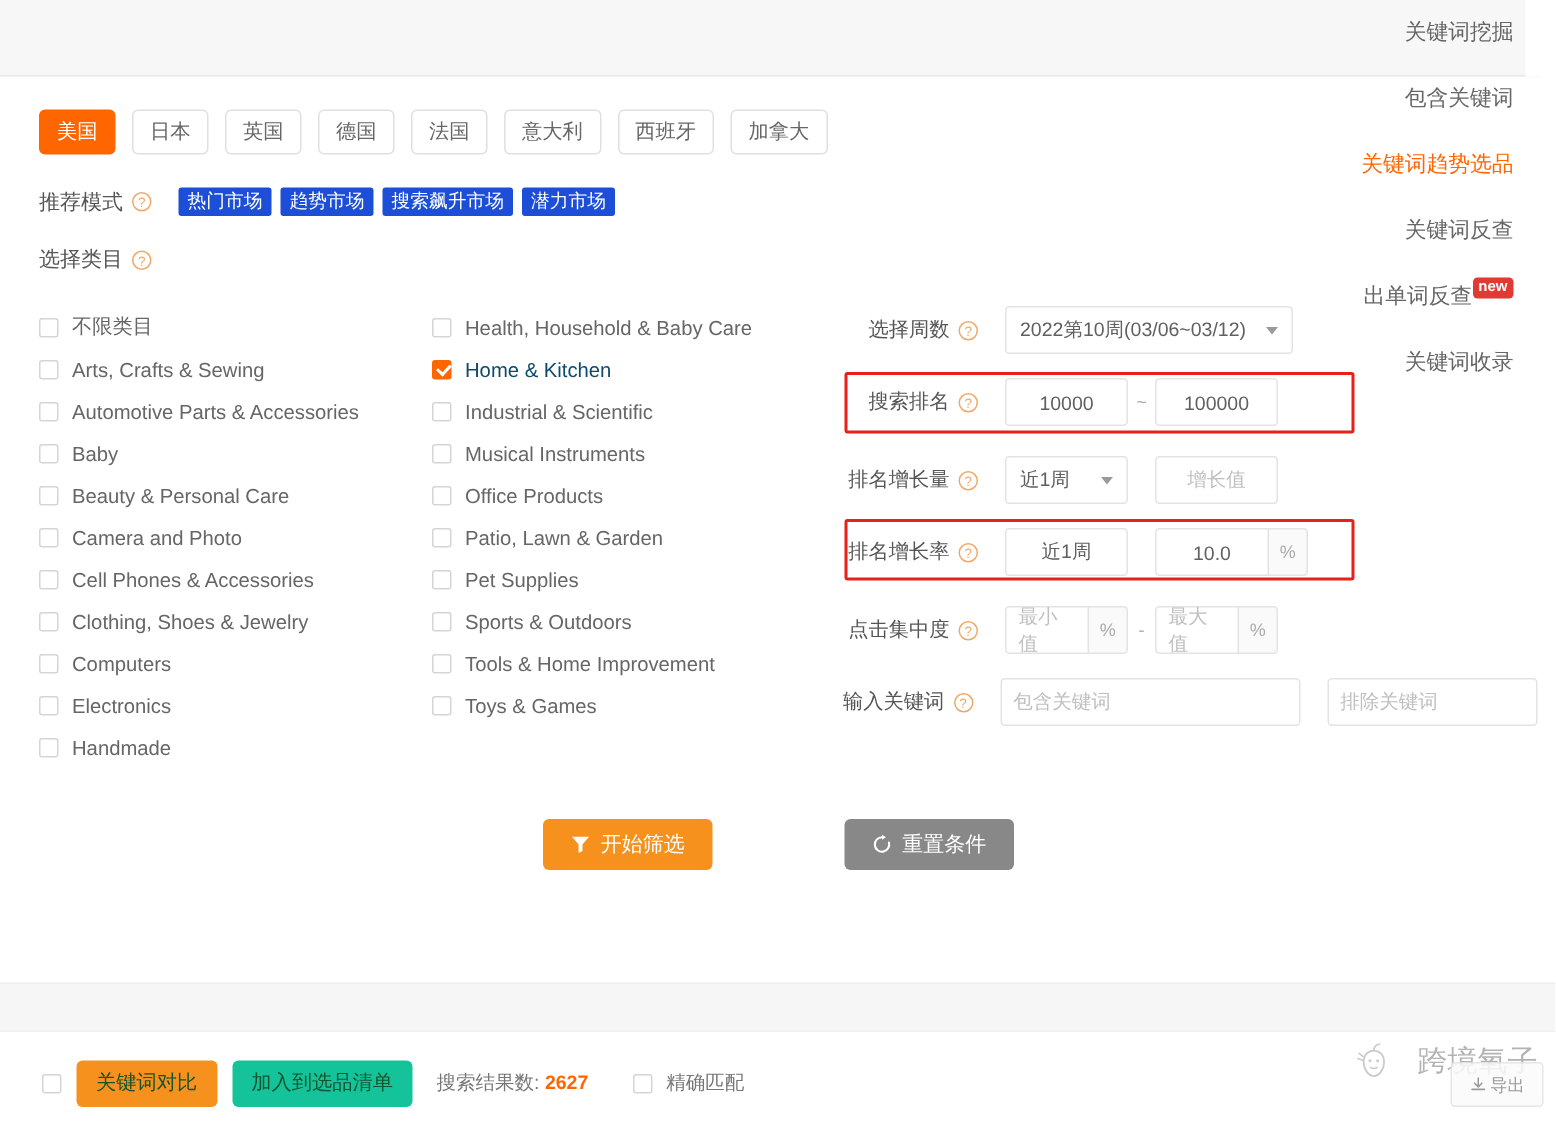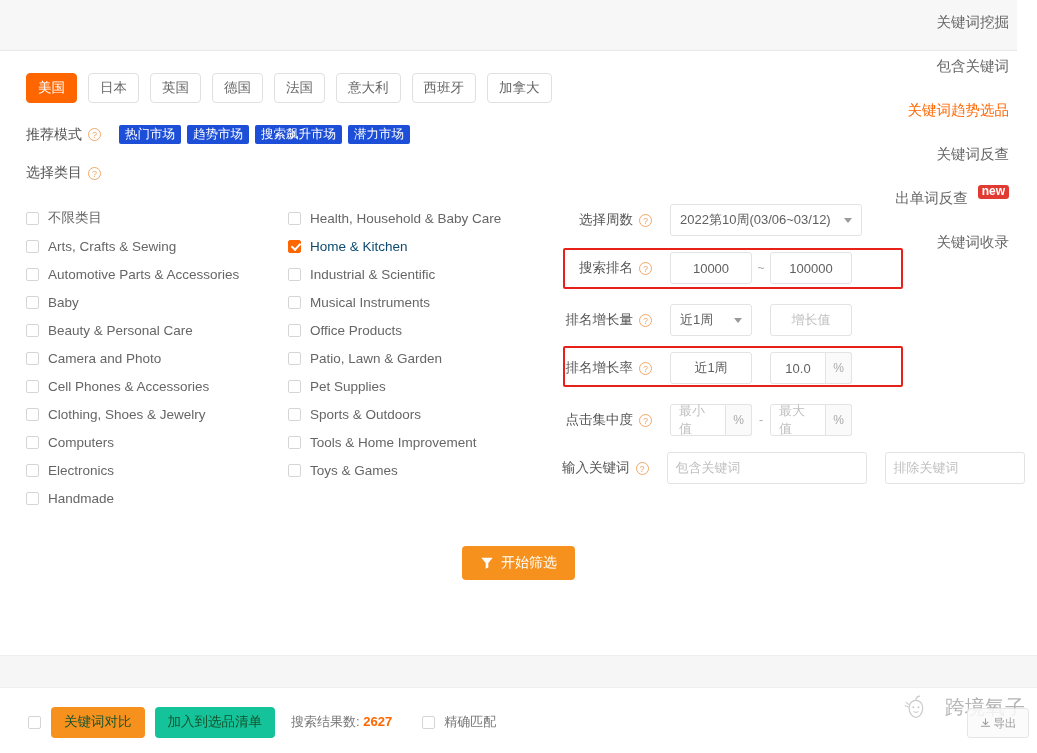--- a/index.html
+++ b/index.html
@@ -34,24 +34,24 @@
     display: flex; align-items: center;
   }
   .tab.active {
     background: #ffffff;
     color: #f60;
     border-radius: 6px 6px 0 0;
     font-weight: normal;
   }
   .tab .newbadge {
     display: inline-block;
-    margin-left: 10px;
+    margin-left: 0;
     background: #e03a32;
     color: #fff;
-    font-size: 12px;
+    font-size: 10px;
     line-height: 13px;
     height: 14px;
     padding: 0 4px;
     border-radius: 3px;
     font-weight: bold;
     position: relative;
     top: -6px;
   }
   .tabbar-right-edge {
     position: absolute; top: 0; right: 0; width: 10px; height: 51px;
@@ -403,21 +403,21 @@
         <div class="frow" style="margin-bottom:20px;">
           <div class="flabel">
             <span>排名增长率</span>
             <span class="help">?</span>
           </div>
           <div class="fctrl">
             <div class="sel" style="width:82px; justify-content:center;">
               <span>近1周</span>
             </div>
             <div style="display:flex; margin-left:18px;">
-              <div class="inp" style="width:56px; border-radius:3px 0 0 3px;">10.0</div>
+              <div class="inp" style="width:76px; border-radius:3px 0 0 3px;">10.0</div>
               <div class="pct">%</div>
             </div>
           </div>
         </div>
 
         <div class="frow">
           <div class="flabel">
             <span>点击集中度</span>
             <span class="help">?</span>
           </div>
@@ -449,20 +449,27 @@
         <div class="redbox" style="left:1px; top:142px; width:340px; height:41px;"></div>
       </div>
     </div>
 
     <div class="actions">
       <div class="btn btn-primary">
         <svg class="ic" viewBox="0 0 16 16">
           <path d="M1.5 2h13l-5 6v5l-3 1.5V8z" fill="#fff"></path>
         </svg>
         <span>开始筛选</span>
+      </div>
+      <div class="btn btn-reset">
+        <svg class="ic" viewBox="0 0 16 16">
+          <path d="M8 2.5a5.5 5.5 0 1 0 5.3 4" stroke="#fff" stroke-width="1.6" fill="none" stroke-linecap="round"></path>
+          <path d="M8 0.6v3.8L11 2.5z" fill="#fff"></path>
+        </svg>
+        <span>重置条件</span>
       </div>
     </div>
   </div>
 
   <div class="sep"></div>
 
   <div class="bottombar">
     <span class="cbx" style="margin-right:0;"></span>
     <div class="btn-sm btn-orange">关键词对比</div>
     <div class="btn-sm btn-green">加入到选品清单</div>

